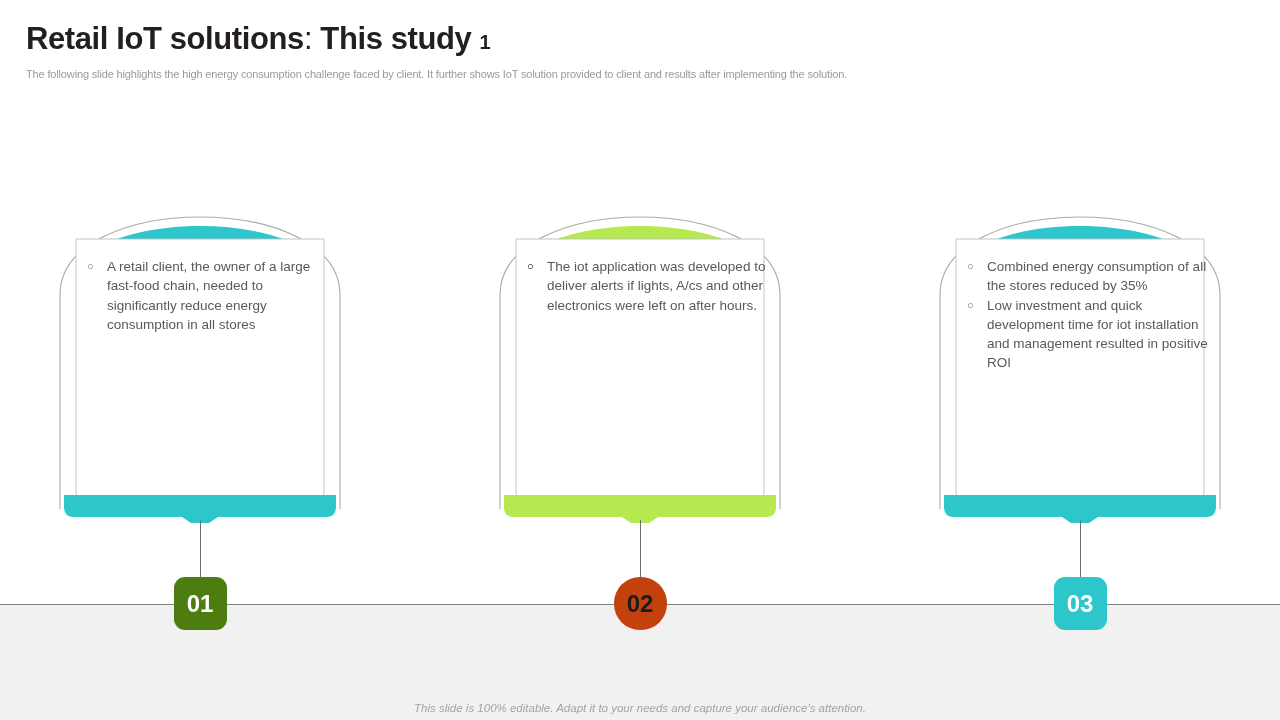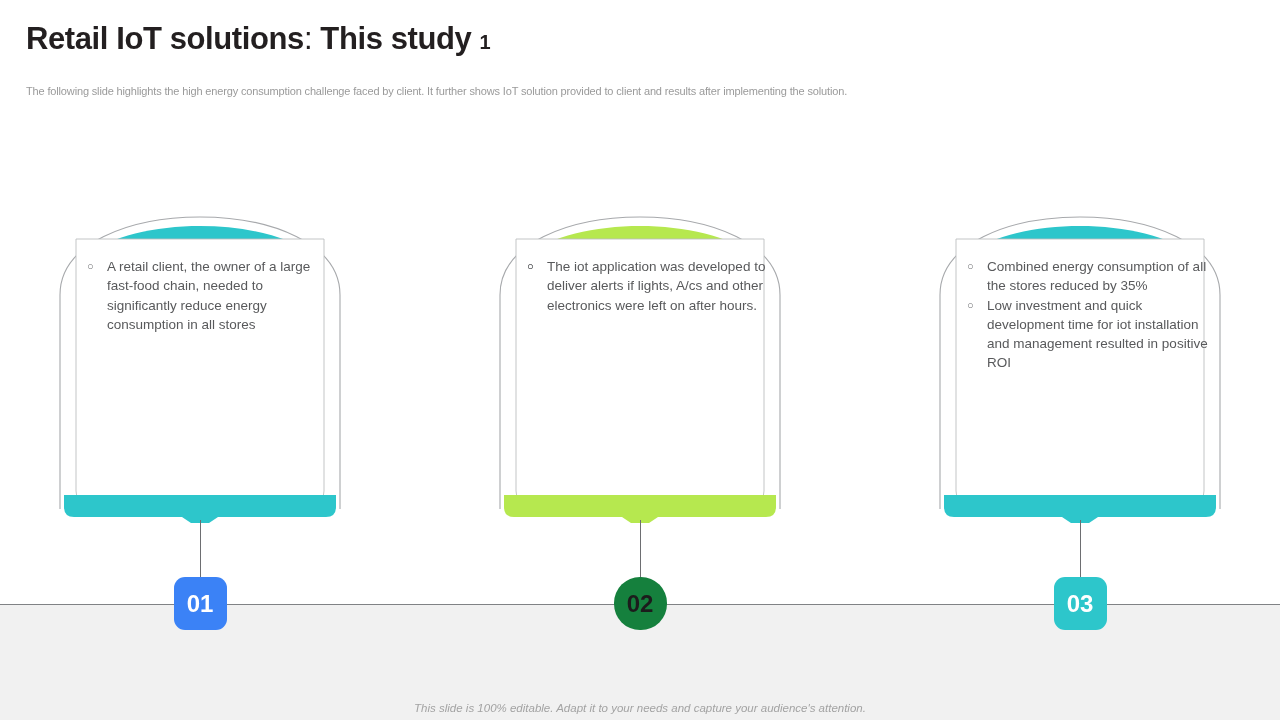--- a/index.html
+++ b/index.html
@@ -42,21 +42,20 @@
   #page-title .colon { font-weight: 400; }
 
   #page-subtitle {
     position: absolute;
     left: 26px;
     top: 68px;
     font-size: 11px;
     color: #9a9a9a;
     letter-spacing: -0.15px;
     white-space: nowrap;
-    margin-top: 17px;
   }
 
   
   .column {
     position: absolute;
     top: 143px;
     width: 288px;
     height: 380px;
   }
   #column-1 { left: 56px; }
@@ -201,21 +200,21 @@
   </svg>
   <div class="card-title" style="color: rgb(255, 255, 255);">Challenge</div>
   <ul class="bullet-list">
     <li>
       <span class="marker">○</span>
       <span>A retail client, the owner of a large fast-food chain, needed to significantly reduce energy consumption in all stores</span>
     </li>
   </ul>
 </div>
 <div class="connector-line" id="line-1" style="left: 200px; top: 520px; height: 60px;"></div>
-<div class="num-badge" id="badge-1" style="background: #3b82f6; color: rgb(255, 255, 255); left: 173.5px; top: 577px;">01</div>
+<div class="num-badge" id="badge-1" style="background: #4d7c0f; color: rgb(255, 255, 255); left: 173.5px; top: 577px;">01</div>
 
 <div class="column" id="column-2">
   <svg class="arch-svg" viewBox="0 0 288 380">
     <defs>
       <clipPath id="clip-2">
         <path d="M8,380 L8,152 C8,60 280,60 280,152 L280,380 Z"></path>
       </clipPath>
     </defs>
     <path d="M4,366 L4,152 C4,48 284,48 284,152 L284,366" fill="#ffffff" stroke="#a7a9ac" stroke-width="1.1"></path>
     <g clip-path="url(#clip-2)">
@@ -231,21 +230,21 @@
     <li>
       <span class="marker">○</span>
     </li>
     <li>
       <span class="marker">○</span>
       <span>The iot application was developed to deliver alerts if lights, A/cs and other electronics were left on after hours.</span>
     </li>
   </ul>
 </div>
 <div class="connector-line" id="line-2" style="left: 640px; top: 520px; height: 60px;"></div>
-<div class="num-badge" id="badge-2" style="background: #15803d; color: rgb(28, 28, 28); left: 613.5px; top: 577px; border-radius: 26px;">02</div>
+<div class="num-badge" id="badge-2" style="background: #c2410c; color: rgb(28, 28, 28); left: 613.5px; top: 577px; border-radius: 26px;">02</div>
 
 <div class="column" id="column-3">
   <svg class="arch-svg" viewBox="0 0 288 380">
     <defs>
       <clipPath id="clip-3">
         <path d="M8,380 L8,152 C8,60 280,60 280,152 L280,380 Z"></path>
       </clipPath>
     </defs>
     <path d="M4,366 L4,152 C4,48 284,48 284,152 L284,366" fill="#ffffff" stroke="#a7a9ac" stroke-width="1.1"></path>
     <g clip-path="url(#clip-3)">

